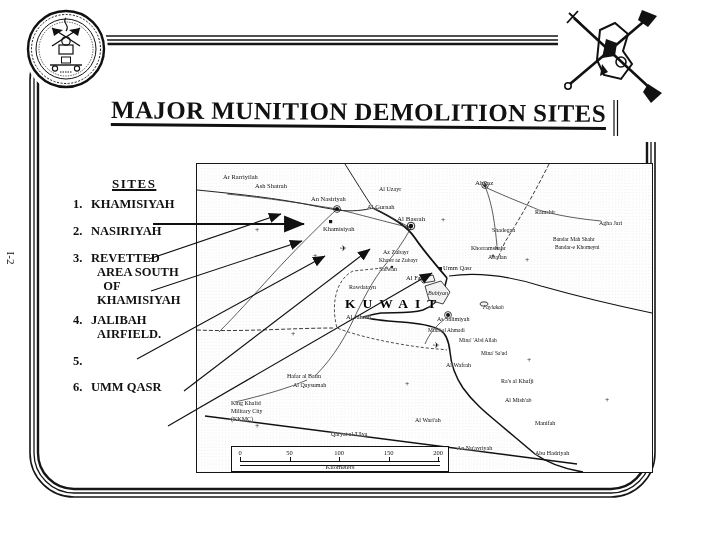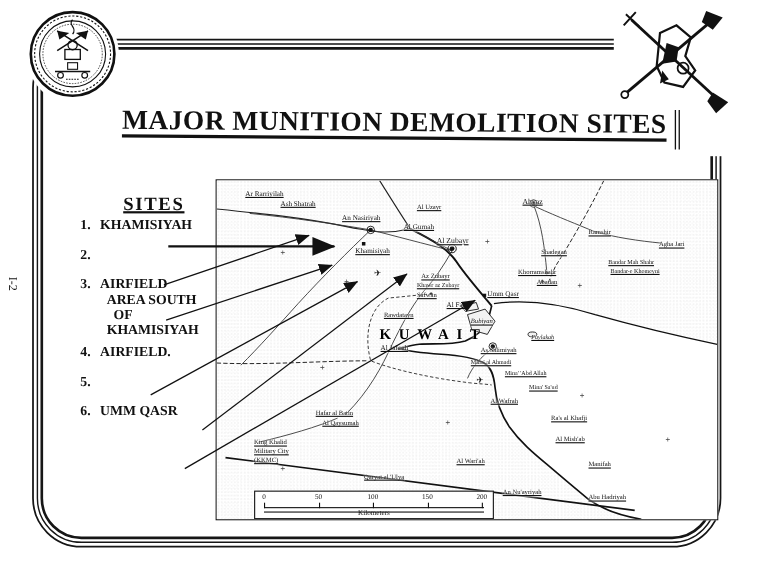--- a/index.html
+++ b/index.html
@@ -18,21 +18,21 @@
   .title{position:absolute;left:86px;top:98px;width:545px;text-align:center;
          font-size:25px;font-weight:bold;letter-spacing:.4px;
          text-decoration:underline;text-decoration-thickness:2.6px;text-underline-offset:5px;
          transform:rotate(.45deg);white-space:nowrap;}
 
   
   .side-num{position:absolute;left:-2px;top:252px;width:26px;text-align:center;
             font-size:11px;transform:rotate(90deg);}
 
   
-  .sites-heading{position:absolute;left:112px;top:176px;font-size:17px;font-weight:bold;
+  .sites-heading{position:absolute;left:112px;top:176px;font-size:13px;font-weight:bold;
                  letter-spacing:1.5px;text-decoration:underline;text-decoration-thickness:1.8px;}
   .sites-list{position:absolute;left:73px;top:197px;width:135px;font-size:12.5px;font-weight:bold;line-height:14px;}
   .site-item{display:flex;margin-bottom:13px;}
   .site-item:nth-child(3){margin-bottom:6px;}
   .site-item:nth-child(5){margin-bottom:12px;}
   .site-item:nth-child(6){margin-bottom:26px;}
   .site-num{width:18px;flex:0 0 18px;}
   .site-lines{flex:1;}
   .site-line{white-space:pre;}
   .site-line + .site-line{padding-left:6px;}
@@ -43,21 +43,21 @@
   .map .layer{position:absolute;left:0;top:0;width:455px;height:308px;}
   .stipple-base{background-image:radial-gradient(#8f8f8f .55px, transparent .7px);background-size:4px 4px;opacity:.55;}
   .stipple-dense{background-image:radial-gradient(#6a6a6a .6px, transparent .75px);background-size:3px 3px;opacity:.8;
                  width:178px;height:102px;}
   .stipple-dense2{background-image:radial-gradient(#7a7a7a .55px, transparent .7px);background-size:3.4px 3.4px;opacity:.7;
                  left:176px;width:130px;height:52px;}
   .clearing{background:rgba(255,255,255,.78);left:30px;top:102px;width:205px;height:140px;}
   .clearing2{background:rgba(255,255,255,.6);left:138px;top:128px;width:115px;height:72px;}
   #map-art{position:absolute;left:0;top:0;width:455px;height:308px;}
   .map-label{position:absolute;white-space:nowrap;line-height:1;color:#101010;
-             text-shadow:0 0 2px #fff,0 0 2px #fff;text-decoration:underline;}
+             text-shadow:0 0 2px #fff,0 0 2px #fff;}
   .country-label{position:absolute;left:148px;top:132px;font-size:13.5px;font-weight:bold;
                  letter-spacing:7px;color:#000;text-shadow:0 0 2px #fff;}
 
   
   .scalebar{position:absolute;left:34px;top:282px;width:216px;height:24px;
             border:1.2px solid #111;background:rgba(255,255,255,.9);}
   .scale-tick-num{position:absolute;top:2px;font-size:6.5px;transform:translateX(-50%);}
   .scale-tickmark{position:absolute;top:10px;width:1px;height:5px;background:#111;}
   .scale-line{position:absolute;left:8px;right:8px;top:14px;height:3px;
               border-top:1.5px solid #111;border-bottom:.8px solid #111;}
@@ -121,34 +121,36 @@
   <div class="sites-list">
       <div class="site-item">
         <span class="site-num">1.</span>
         <span class="site-lines">
           <div class="site-line">KHAMISIYAH</div>
         </span>
       </div>
       <div class="site-item">
         <span class="site-num">2.</span>
         <span class="site-lines">
+          <div class="site-line">NASIRIYAH</div>
         </span>
       </div>
       <div class="site-item">
         <span class="site-num">3.</span>
         <span class="site-lines">
-          <div class="site-line">AIRFIELD</div>
+          <div class="site-line">REVETTED</div>
           <div class="site-line">AREA SOUTH</div>
           <div class="site-line">  OF</div>
           <div class="site-line">KHAMISIYAH</div>
         </span>
       </div>
       <div class="site-item">
         <span class="site-num">4.</span>
         <span class="site-lines">
+          <div class="site-line">JALIBAH</div>
           <div class="site-line">AIRFIELD.</div>
         </span>
       </div>
       <div class="site-item">
         <span class="site-num">5.</span>
       </div>
       <div class="site-item">
         <span class="site-num">6.</span>
         <span class="site-lines">
           <div class="site-line">UMM QASR</div>
@@ -236,21 +238,21 @@
       </g>
     </svg>
 
     <div class="layer">
         <span class="map-label" style="left: 26px; top: 10px; font-size: 6.5px;">Ar Rarriyilah</span>
         <span class="map-label" style="left: 58px; top: 19px; font-size: 6.5px;">Ash Shatrah</span>
         <span class="map-label" style="left: 114px; top: 32px; font-size: 6.5px;">An Nasiriyah</span>
         <span class="map-label" style="left: 182px; top: 22px; font-size: 6px;">Al Uzayr</span>
         <span class="map-label" style="left: 170px; top: 40px; font-size: 6.5px;">Al Gurnah</span>
         <span class="map-label" style="left: 126px; top: 62px; font-size: 6.5px;">Khamisiyah</span>
-        <span class="map-label" style="left: 200px; top: 52px; font-size: 7px;">Al Zubayr</span>
+        <span class="map-label" style="left: 200px; top: 52px; font-size: 7px;">Al Basrah</span>
         <span class="map-label" style="left: 186px; top: 85px; font-size: 6px;">Az Zubayr</span>
         <span class="map-label" style="left: 182px; top: 94px; font-size: 5.5px;">Khawr az Zubayr</span>
         <span class="map-label" style="left: 182px; top: 102px; font-size: 6px;">Safwan</span>
         <span class="map-label" style="left: 246px; top: 101px; font-size: 6.5px;">Umm Qasr</span>
         <span class="map-label" style="left: 209px; top: 111px; font-size: 6.5px;">Al Faw</span>
         <span class="map-label" style="left: 231px; top: 126px; font-size: 6px; font-style: italic;">Bubiyan</span>
         <span class="map-label" style="left: 152px; top: 120px; font-size: 6px;">Rawdatayn</span>
         <span class="map-label" style="left: 149px; top: 150px; font-size: 6.5px;">Al Jahrah</span>
         <span class="map-label" style="left: 286px; top: 141px; font-size: 5.5px; font-style: italic;">Faylakah</span>
         <span class="map-label" style="left: 240px; top: 152px; font-size: 6px;">As Salimiyah</span>

